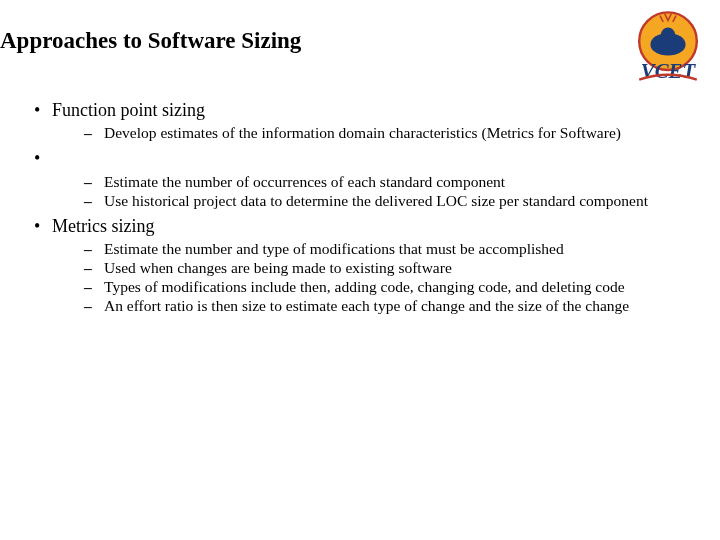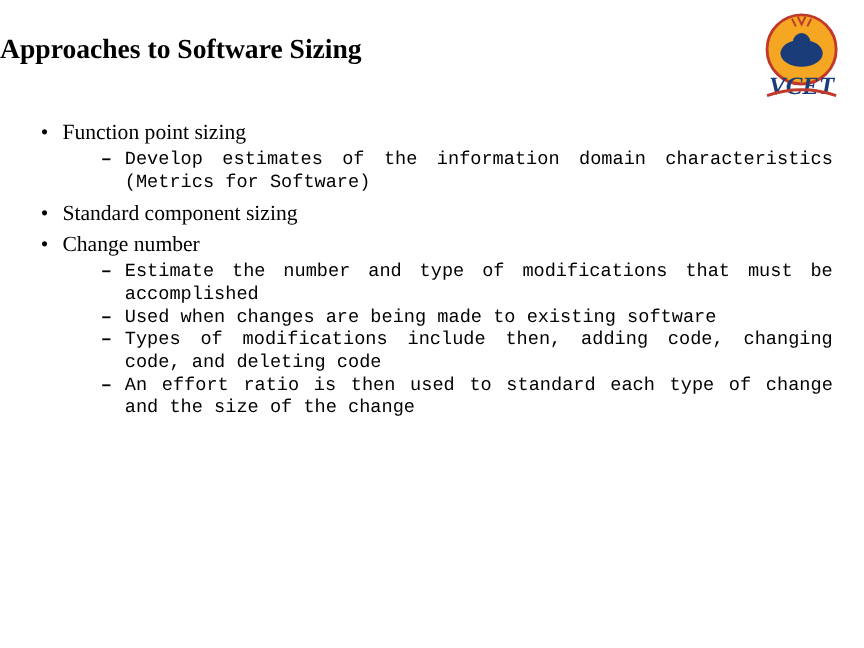--- a/index.html
+++ b/index.html
@@ -55,21 +55,20 @@
     margin: 2px 0 4px 0;
     padding: 0 0 0 32px;
   }
   ul.level2 > li {
     font-size: 15.5px;
     line-height: 1.22;
     margin: 0;
     padding-left: 20px;
     text-indent: -20px;
     text-align: justify;
-    font-family: Liberation Mono, monospace;
   }
   ul.level2 > li::before {
     content: "–";
     display: inline-block;
     width: 20px;
     text-indent: 0;
     font-weight: bold;
   }
 </style>
 </head>
@@ -90,24 +89,28 @@
 
 <div class="title">Approaches to Software Sizing</div>
 
 <div class="content">
   <ul class="level1">
     <li><span>Function point sizing</span>
       <ul class="level2">
         <li>Develop estimates of the information domain characteristics (Metrics for Software)</li>
       </ul>
     </li>
-    <li><span>Standard component sizing</span>
+    <li>
+      <ul class="level2">
+        <li>Estimate the number of occurrences of each standard component</li>
+        <li>Use historical project data to determine the delivered LOC size per standard component</li>
+      </ul>
     </li>
-    <li><span>Change number</span>
+    <li><span>Metrics sizing</span>
       <ul class="level2">
         <li>Estimate the number and type of modifications that must be accomplished</li>
         <li>Used when changes are being made to existing software</li>
         <li>Types of modifications include then, adding code, changing code, and deleting code</li>
-        <li>An effort ratio is then used to standard each type of change and the size of the change</li>
+        <li>An effort ratio is then size to estimate each type of change and the size of the change</li>
       </ul>
     </li>
   </ul>
 </div>
 
 </body></html>

